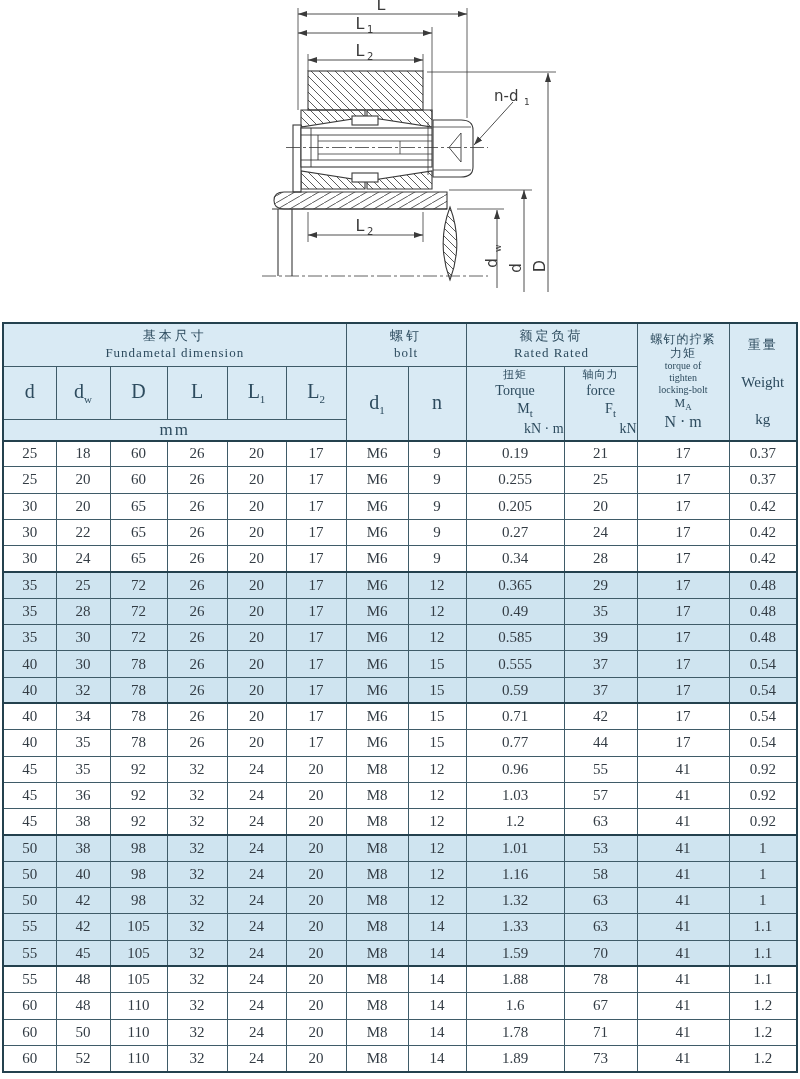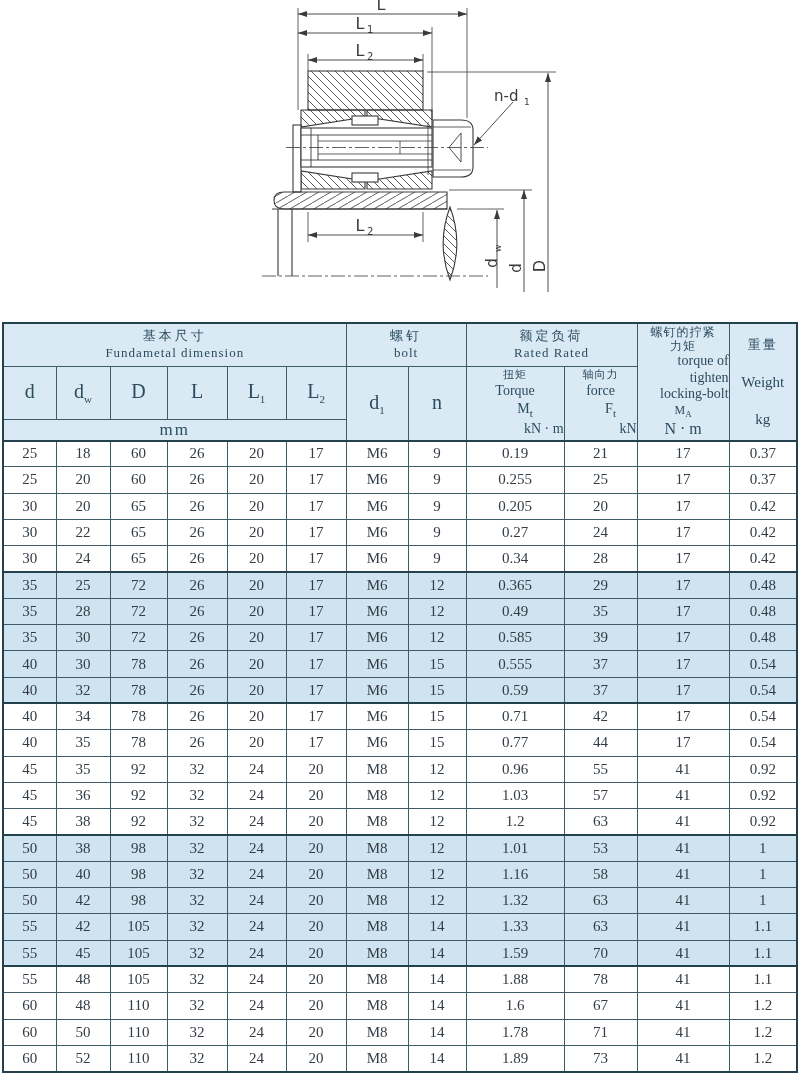--- a/index.html
+++ b/index.html
@@ -25,21 +25,21 @@
   .dim-letter{font-size:20px;}
   .dim-letter sub,.sym sub{font-size:11px;}
   .mm-cell{font-size:17px;letter-spacing:2px;}
   .stack4 div{line-height:1.25;}
   .stack4 .cn{font-size:11px;letter-spacing:1px;}
   .stack4 .en{font-size:14px;}
   .stack4 .sym{font-size:14px;padding-left:20px;}
   .stack4 .unit{font-size:14px;text-align:right;}
   .tighten-cell div{line-height:1.18;}
   .tighten-cell .cn{font-size:12px;letter-spacing:1px;}
-  .tighten-cell .en{font-size:14px;text-align:right;}
+  .tighten-cell .en{font-size:10px;}
   .tighten-cell .sym{font-size:12px;}
   .tighten-cell .sym sub{font-size:9px;}
   .tighten-cell .unit{font-size:16px;}
   .weight-cell{display:flex;flex-direction:column;justify-content:space-between;height:104px;padding:6px 0;}
   .weight-cell .cn{font-size:13px;letter-spacing:2px;}
   .weight-cell .en{font-size:15px;}
   .weight-cell .unit{font-size:15px;}
   tbody td{height:26.3px;font-size:15px;color:var(--data-text);border-top:none;border-bottom:none;background:#fff;}
   tbody tr.shaded td{background:var(--shaded-bg);}
   tbody tr.group-start td{border-top:2px solid var(--line-strong);}

